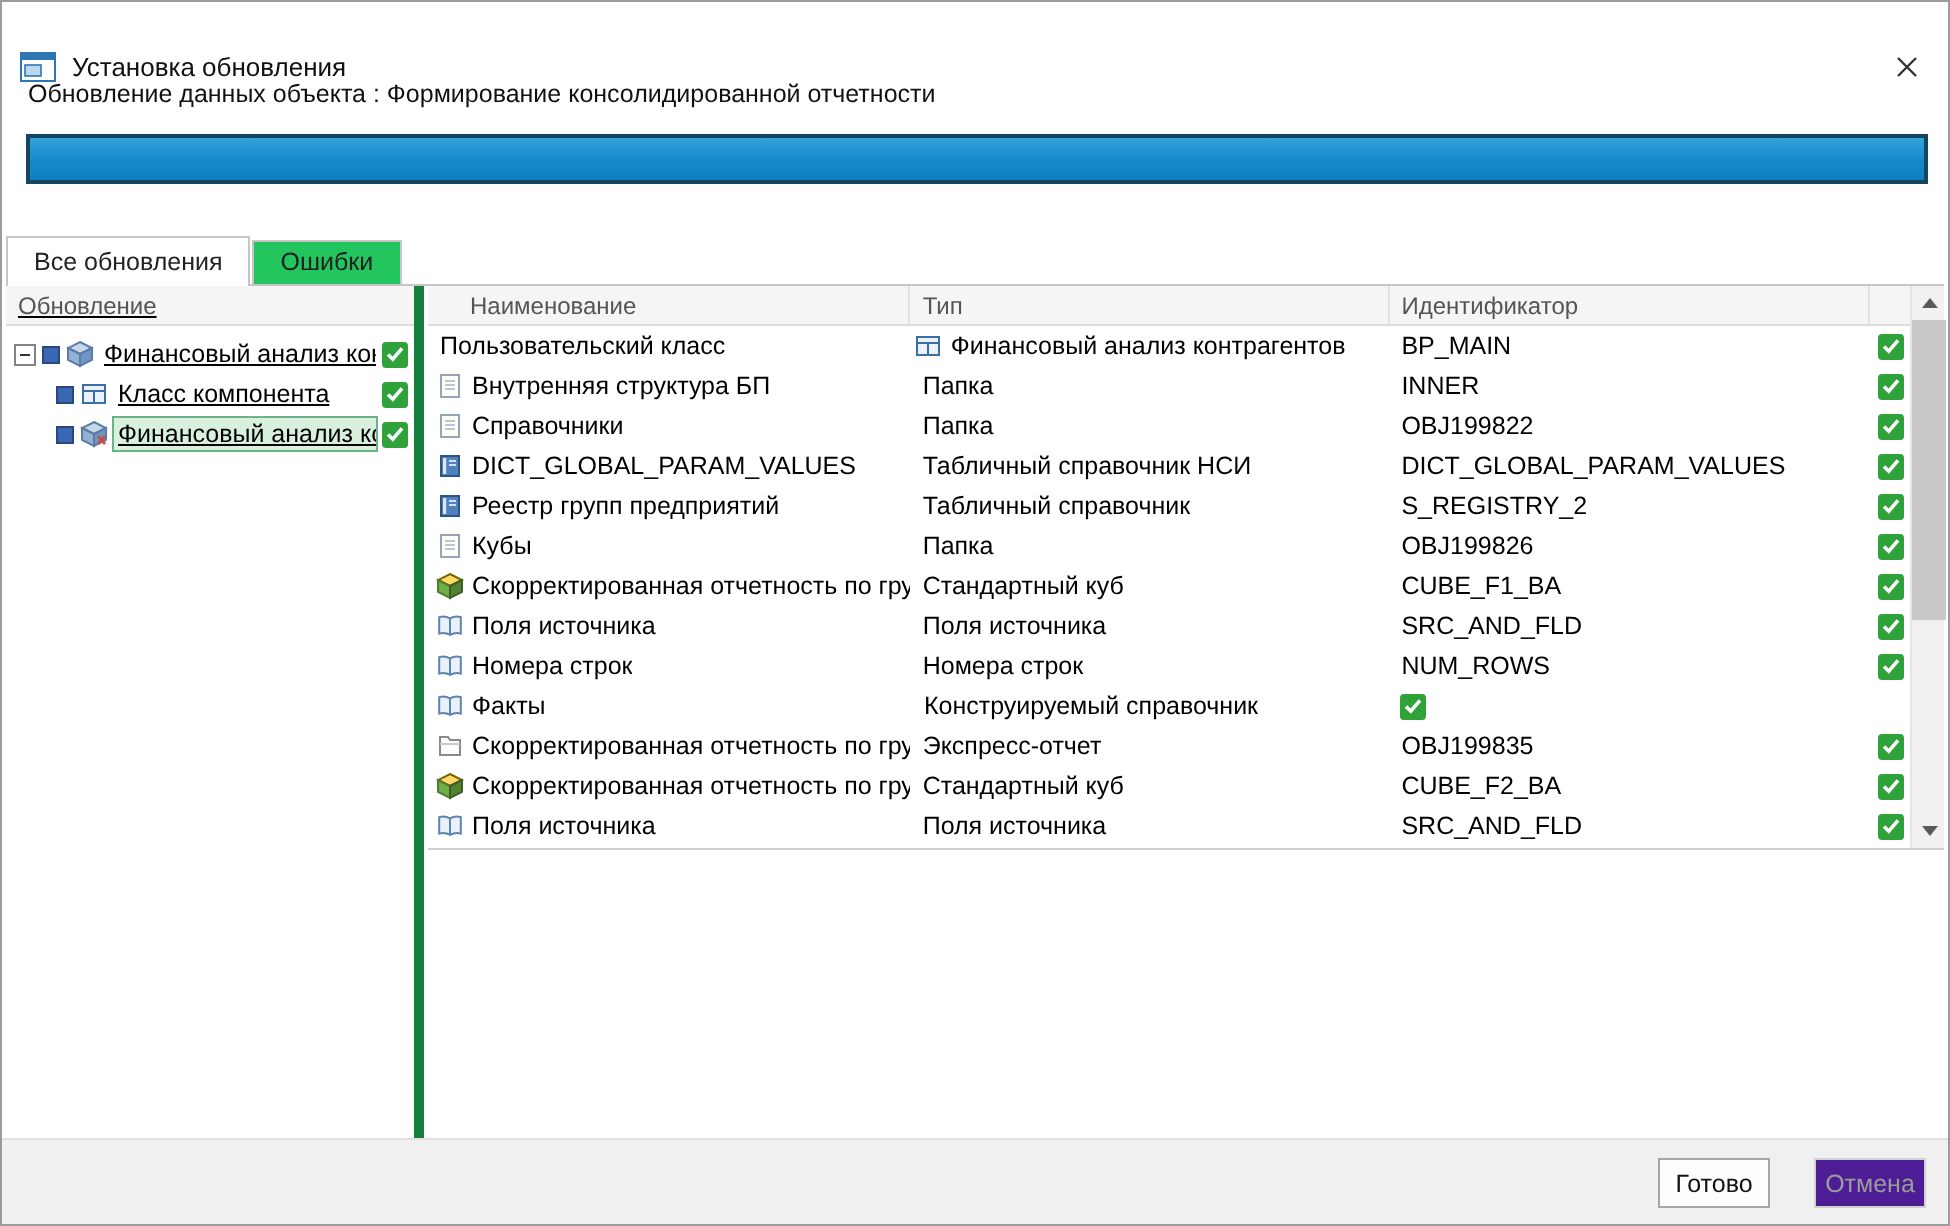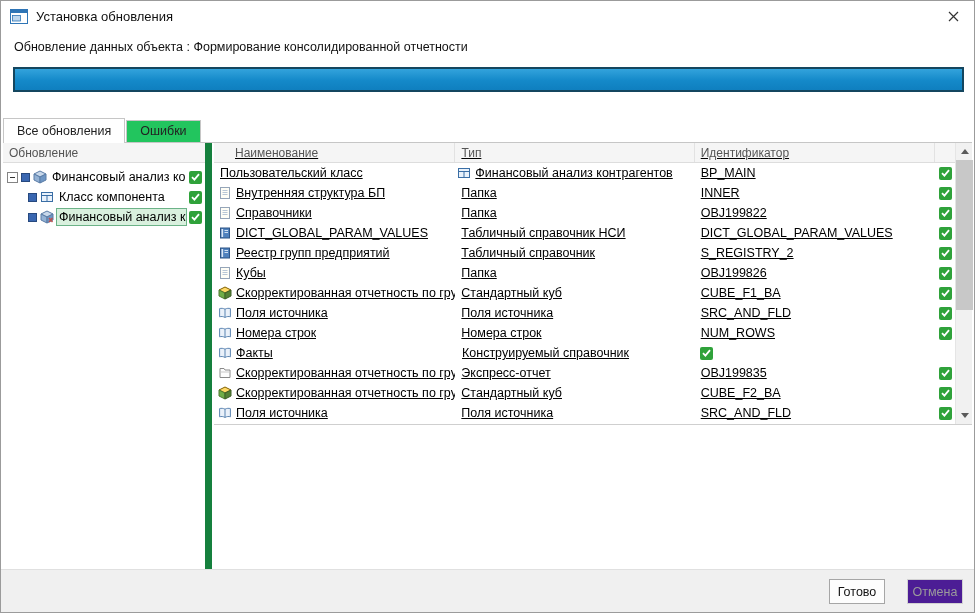--- a/index.html
+++ b/index.html
@@ -3,21 +3,21 @@
 <meta charset="utf-8">
 <style>
   * { margin:0; padding:0; box-sizing:border-box; }
   html,body { background:#d6d6d6; }
   body { font-family:"Liberation Sans", sans-serif; }
 
   .window { position:relative; width:975px; height:613px; background:#fff;
             border:1px solid #9b9b9b; overflow:hidden; }
 
   
-  .titlebar { position:absolute; top:0; left:0; right:0; height:30px;
+  .titlebar { position:absolute; top:17px; left:0; right:0; height:30px;
               display:flex; align-items:center; padding-left:9px; background:#fff; }
   .title-icon { display:inline-flex; margin-right:8px; }
   .title-text { font-size:13px; color:#111; }
   .close-btn { margin-left:auto; width:42px; height:30px; border:none; background:transparent;
                display:flex; align-items:center; justify-content:center; cursor:pointer; }
 
   
   .status-label { position:absolute; top:39px; left:13px; font-size:12.5px; color:#111; }
   .progress-track { position:absolute; top:66px; left:12px; width:951px; height:25px;
                     border:2px solid #14465f; background:#fff; }
@@ -28,36 +28,36 @@
   .tabs { position:absolute; top:116px; left:2px; height:25px; display:flex; align-items:flex-end; z-index:3; }
   .tab { height:22px; padding:3px 13px 0; font-size:12.5px; color:#222; background:#22c55e;
          border:1px solid #c6c6c6; border-bottom:none; margin-right:1px; cursor:pointer; }
   .tab.active { height:25px; background:#fff; padding-top:5px; margin-bottom:-1px; }
 
   
   .main { position:absolute; top:141px; left:2px; right:2px; bottom:43px;
           background:#fff; border-top:1px solid #c6c6c6; }
 
   .left-panel { position:absolute; top:0; left:0; bottom:0; width:209px;
-                border-right:7px solid #15803d; background:#fff; }
+                border-right:5px solid #15803d; background:#fff;text-decoration:underline; }
   .panel-header { height:20px; background:#f5f5f5; border-bottom:1px solid #dddddd;
                   font-size:12px; color:#555; display:flex; align-items:center; padding-left:6px; }
   .tree { padding-top:4px; }
   .tree-row { display:flex; align-items:center; height:20px; padding-left:4px; padding-right:3px; gap:3px; }
   .tree-row.child { padding-left:25px; }
   .expander { width:11px; height:11px; border:1px solid #848484; background:#fff; position:relative; flex:0 0 auto; }
   .expander::after { content:""; position:absolute; left:2px; right:2px; top:4px; height:1px; background:#333; }
   .bullet { width:9px; height:9px; background:#3a67b1; border:1px solid #27497f; flex:0 0 auto; }
   .ic { display:inline-flex; flex:0 0 auto; width:14px; height:14px; }
   .tree-label { font-size:12.5px; color:#000; white-space:nowrap; overflow:hidden; flex:1; padding:1px 2px; }
   .tree-label.selected { background:#d9f0de; outline:1px solid #6cb388; }
   .check { width:13px; height:13px; border-radius:2px; background:#2fa23a;
            display:inline-flex; align-items:center; justify-content:center; flex:0 0 auto; }
 
-  .right-panel { position:absolute; top:0; left:211px; right:0; bottom:0; background:#fff;text-decoration:underline; }
+  .right-panel { position:absolute; top:0; left:211px; right:0; bottom:0; background:#fff; }
   .thead { display:flex; height:20px; background:#f5f5f5; border-bottom:1px solid #dddddd; margin-right:17px; }
   .th { font-size:12px; color:#555; display:flex; align-items:center; border-right:1px solid #e2e2e2; height:100%; }
   .th.col-name { padding-left:21px; }
   .th.col-type, .th.col-id { padding-left:6px; }
   .col-name { width:242px; }
   .col-type { width:240px; }
   .col-id   { width:241px; }
   .col-check { width:20px; display:flex; align-items:center; justify-content:center; border-right:none !important; }
   .tbody { margin-right:17px; }
   .trow { display:flex; align-items:center; height:20px; }

